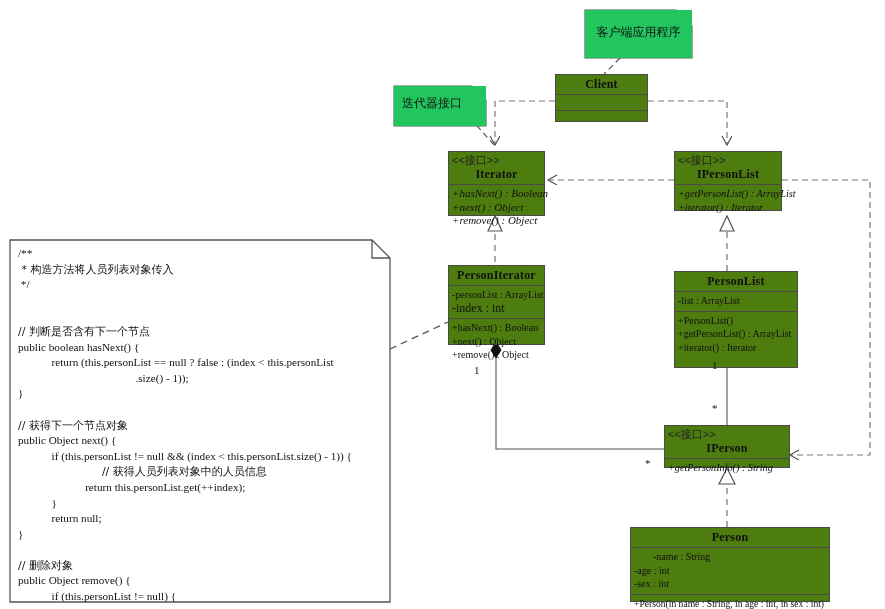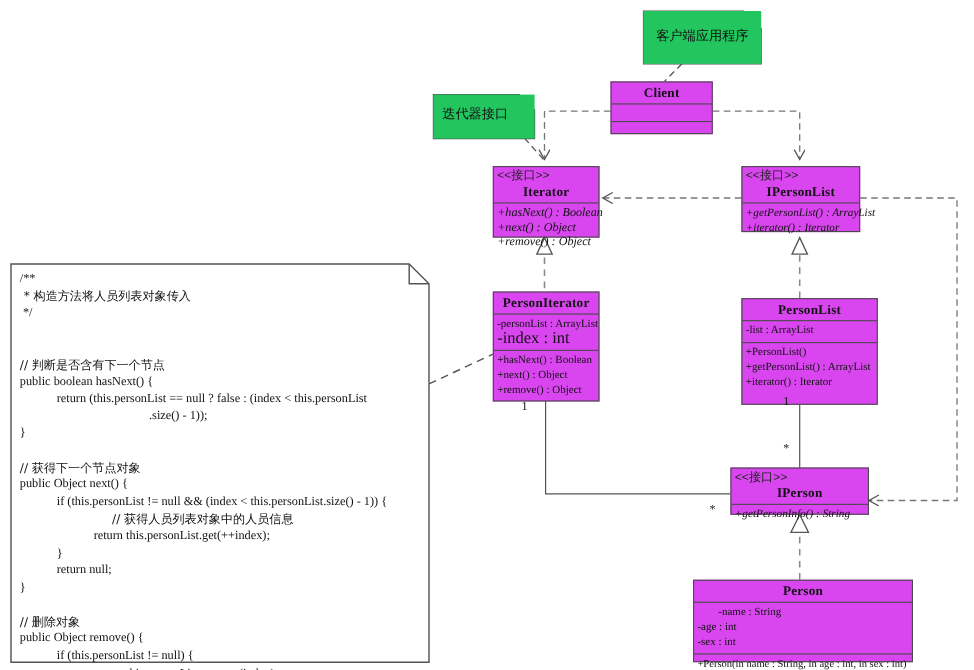--- a/index.html
+++ b/index.html
@@ -26,21 +26,21 @@
     width: 885px;
     height: 609px;
     pointer-events: none;
   }
 
   
   .uml-box {
     position: absolute;
     box-sizing: border-box;
     border: 1px solid #4a4a4a;
-    background: #d946ef;
+    background: #4d7c0f;
     z-index: 5;
   }
   .uml-section {
     border-bottom: 1px solid #4a4a4a;
     padding: 2px 3px 3px 3px;
   }
   .uml-section:last-child {
     border-bottom: none;
   }
   .uml-section.empty {
@@ -209,27 +209,27 @@
     <div class="uml-section">
       <div class="stereotype">&lt;&lt;接口&gt;&gt;</div>
       <div class="cls-name">IPersonList</div>
     </div>
     <div class="uml-section">
       <div class="member abstract" style="font-size:10.2px;">+getPersonList() : ArrayList</div>
       <div class="member abstract" style="font-size:10.2px;">+iterator() : Iterator</div>
     </div>
   </div>
 
-  <div class="uml-box" style="left:448px; top:265px; width:97px; height:100px;">
+  <div class="uml-box" style="left:448px; top:265px; width:97px; height:80px;">
     <div class="uml-section">
       <div class="cls-name">PersonIterator</div>
     </div>
     <div class="uml-section">
       <div class="member" style="font-size:10px;">-personList : ArrayList</div>
-      <div class="member" style="font-size:15px;">-index : int</div>
+      <div class="member" style="font-size:12px;">-index : int</div>
     </div>
     <div class="uml-section">
       <div class="member" style="font-size:10px;">+hasNext() : Boolean</div>
       <div class="member" style="font-size:10px;">+next() : Object</div>
       <div class="member" style="font-size:10px;">+remove() : Object</div>
     </div>
   </div>
 
   <div class="uml-box" style="left:674px; top:271px; width:124px; height:97px;">
     <div class="uml-section">

